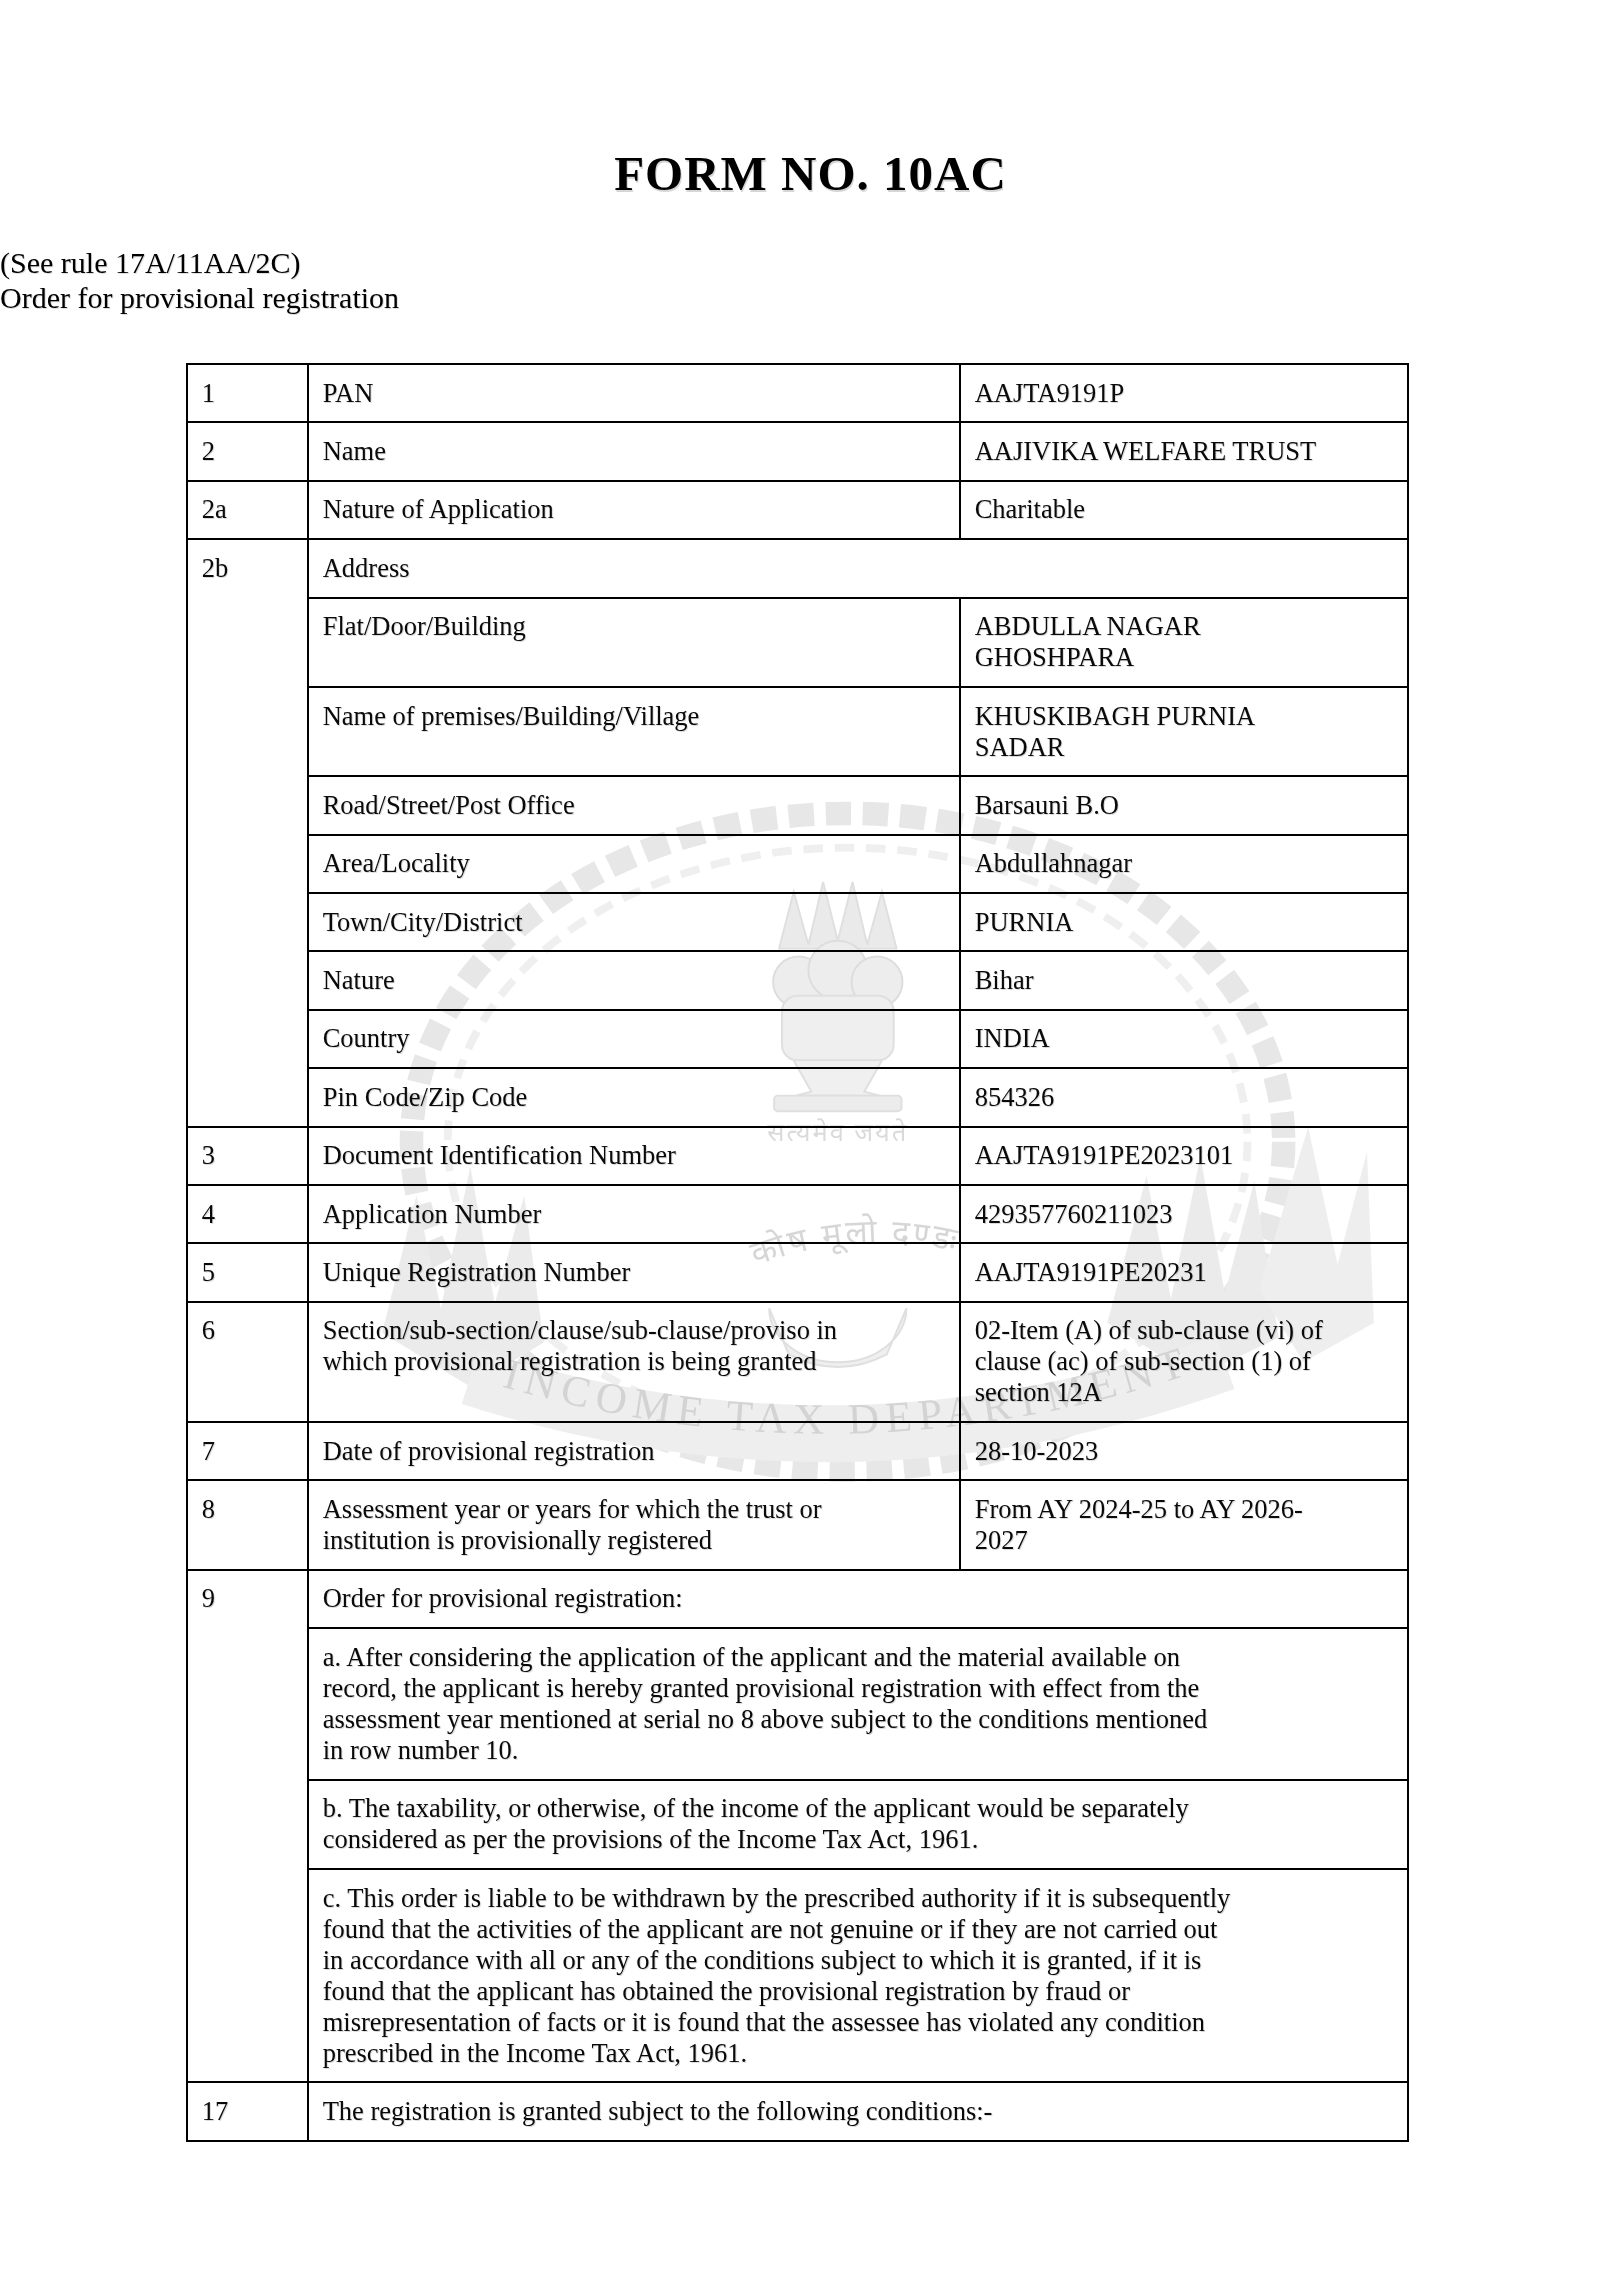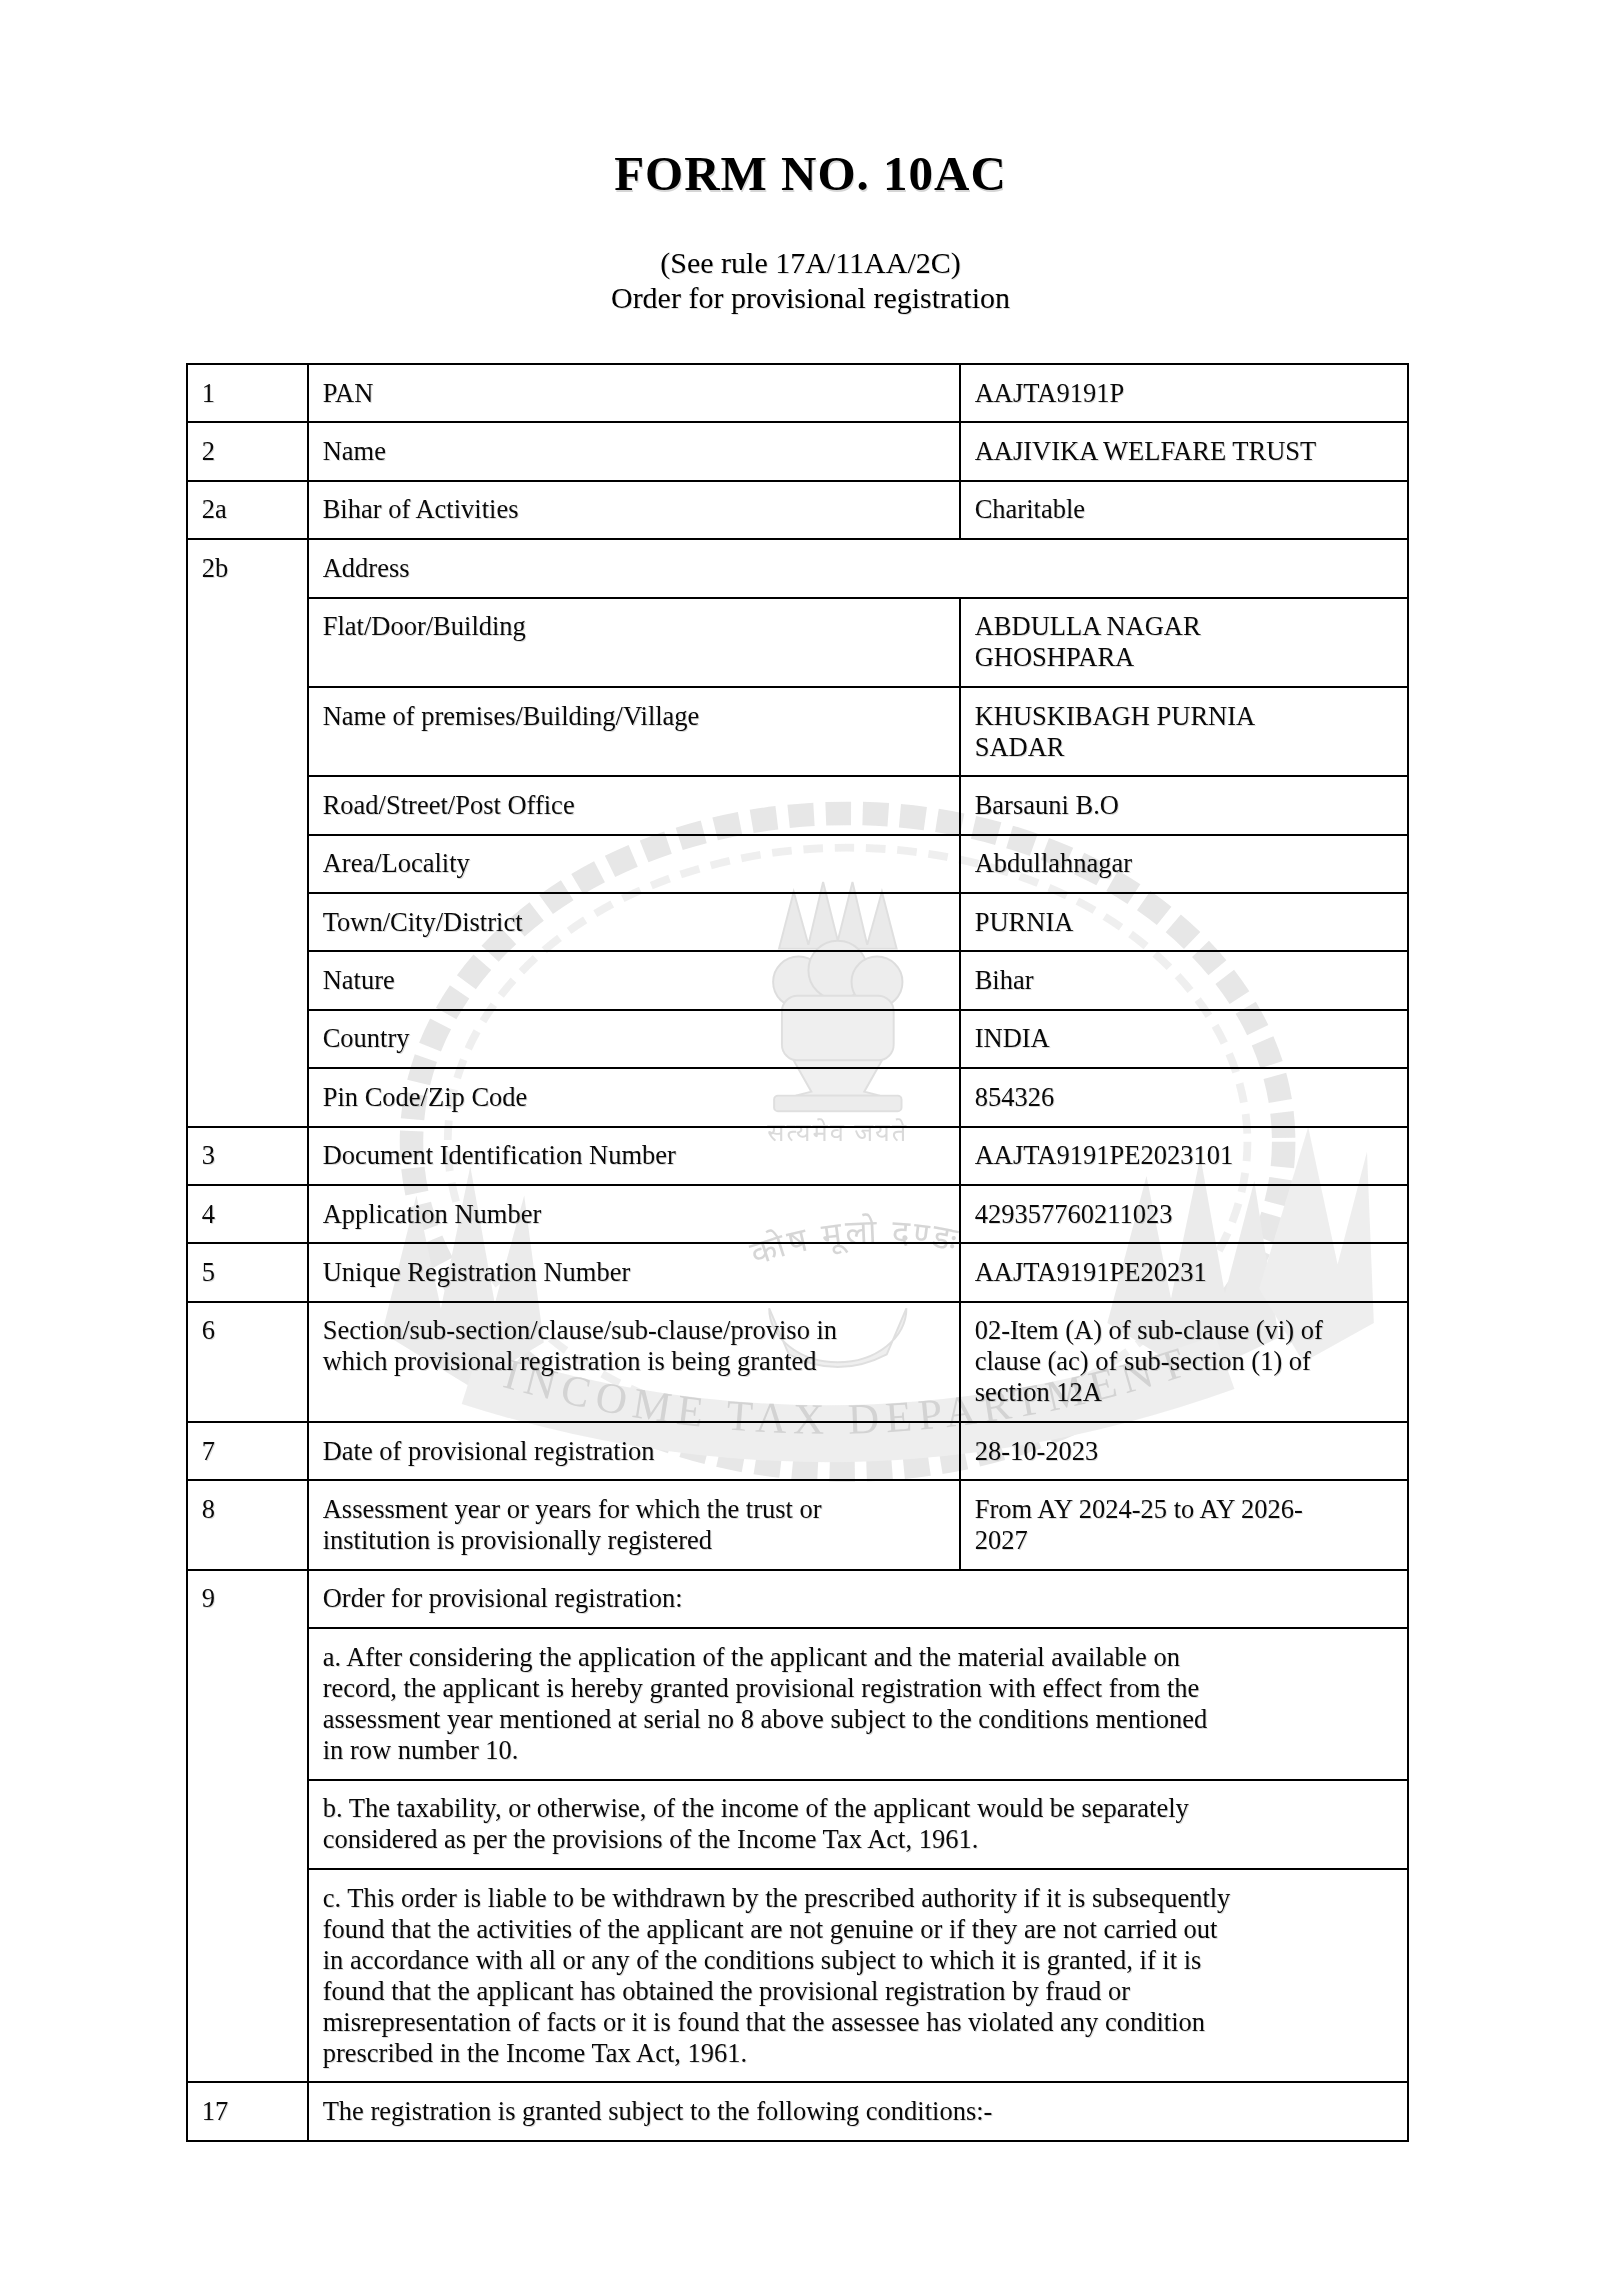--- a/index.html
+++ b/index.html
@@ -15,21 +15,21 @@
 
   .content { position: relative; z-index: 1; }
 
   .form-title {
     position: absolute; top: 145px; left: 0; width: 1621px;
     margin: 0; text-align: center;
     font-size: 49px; font-weight: bold; letter-spacing: 1px;
     text-shadow: 1px 2px 0 rgba(90,90,90,0.25);
   }
   .rule-line, .order-line {
-    position: absolute; left: 0; width: 1621px; text-align: center;
+    position: absolute; left: 0; width: 1621px; 
     font-size: 30px; text-shadow: 1px 1px 0 rgba(90,90,90,0.2);
   }
   .rule-line  { top: 246px; }
   .order-line { top: 281px; }
 
   table.main {
     position: absolute; left: 186px; top: 363px;
     width: 1220px; border-collapse: collapse; table-layout: fixed;
     background: transparent;
   }
@@ -106,21 +106,21 @@
       </tr>
 
       <tr>
         <td>2</td>
         <td>Name</td>
         <td>AAJIVIKA WELFARE TRUST</td>
       </tr>
 
       <tr>
         <td>2a</td>
-        <td>Bihar of Activities</td>
+        <td>Nature of Application</td>
         <td>Charitable</td>
       </tr>
 
       <tr>
         <td rowspan="9">2b</td>
         <td colspan="2">Address</td>
       </tr>
       <tr>
         <td>Flat/Door/Building</td>
         <td class="pre">ABDULLA NAGAR

